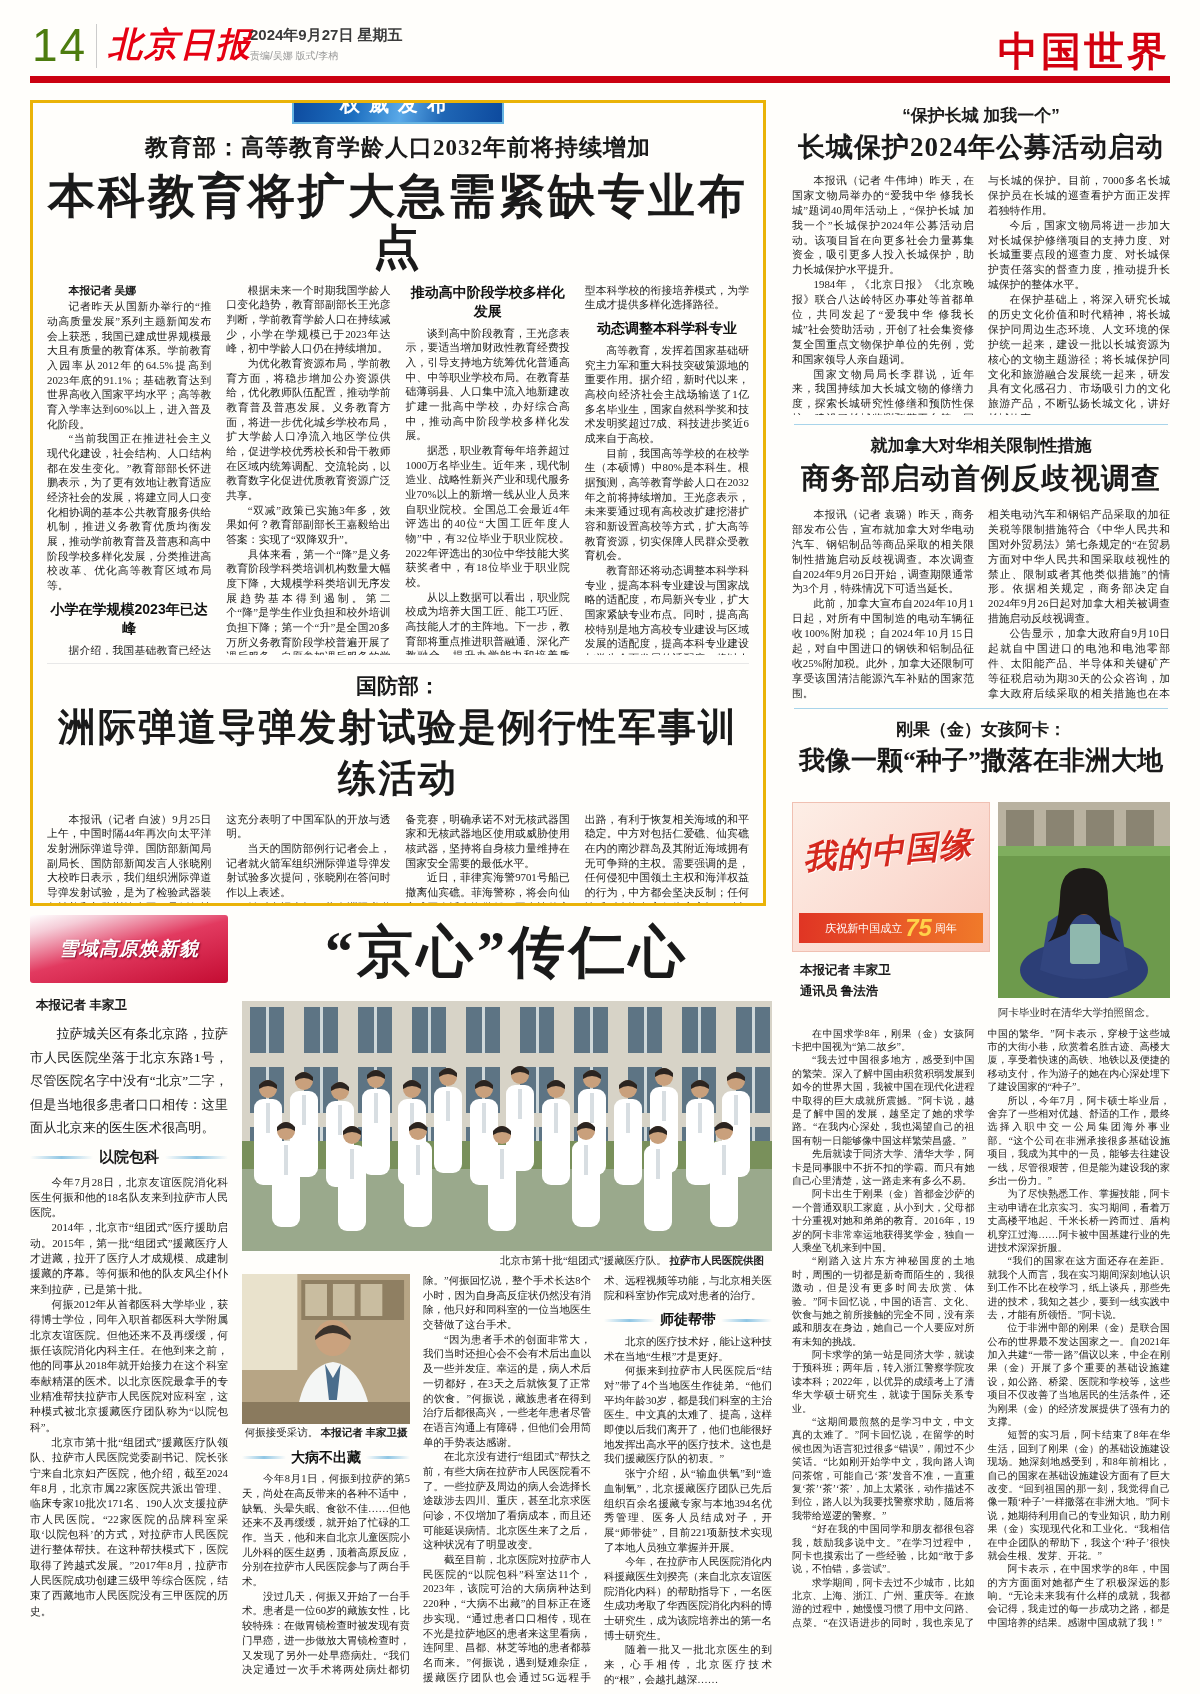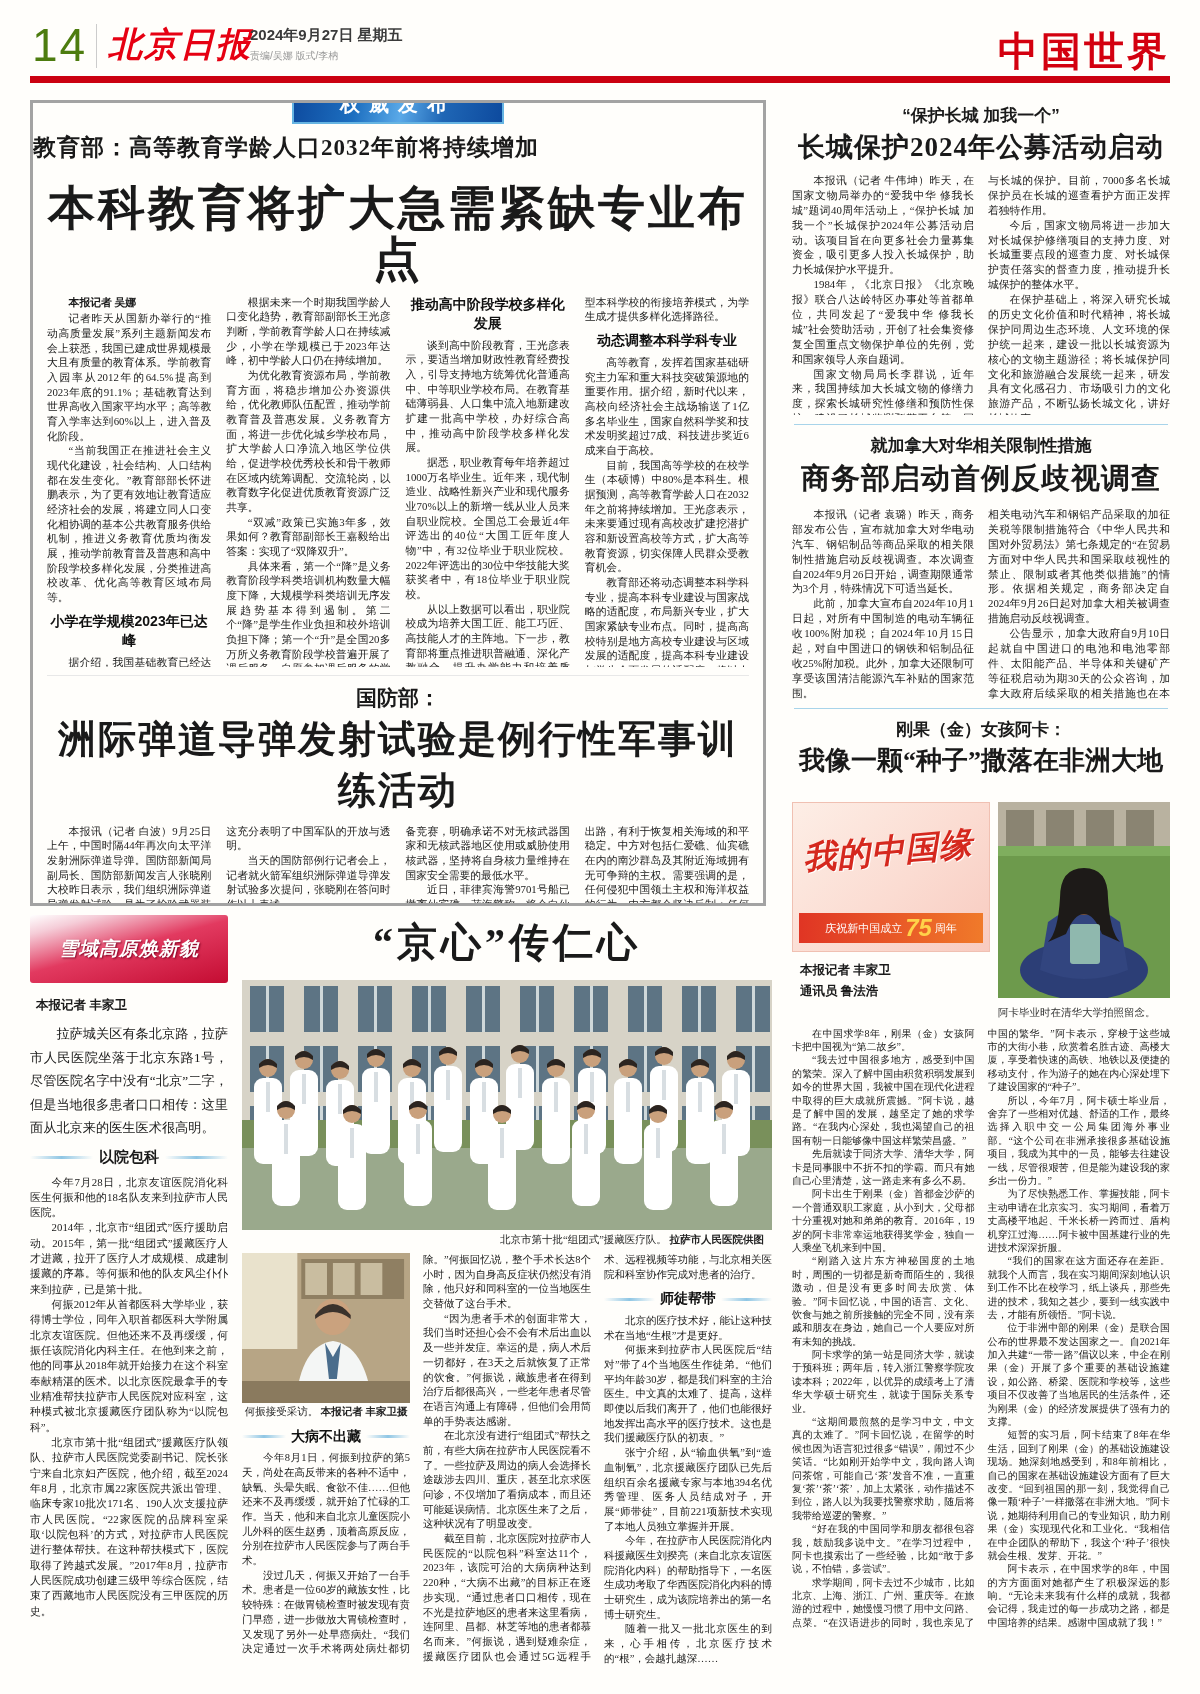--- a/index.html
+++ b/index.html
@@ -18,27 +18,27 @@
   .section-title{position:absolute;right:30px;top:24px;font-size:40px;font-weight:bold;color:#d3000f;
                  letter-spacing:3px;font-family:"Liberation Serif",serif;}
   .red-rule{position:absolute;left:30px;top:76px;width:1140px;height:7px;background:#cb0110;}
   
   .para{text-indent:2em;margin:0;text-align:justify;}
   .byl{font-weight:bold;text-indent:2em;margin:0 0 2px 0;}
   .sub{font-family:"Liberation Sans",sans-serif;font-weight:bold;text-indent:0;text-align:center;
        font-size:14px;margin:7px 0 5px 0;color:#111;}
   .clipwrap{overflow:hidden;}
   
-  .left-box{position:absolute;left:30px;top:100px;width:736px;height:806px;border:3px solid #a3a3a3;
+  .left-box{position:absolute;left:30px;top:100px;width:736px;height:806px;border:3px solid #eab308;
             background:#fffefb;box-sizing:border-box;overflow:hidden;}
   .badge{position:relative;margin:-19px auto 4px auto;width:208px;height:36px;
          background:linear-gradient(100deg,#0d4a9e 0%,#1d6fc0 30%,#5aa9e8 52%,#1f66b5 72%,#0d4a9e 100%);
          border:2px solid #66b4e2;display:flex;align-items:center;justify-content:center;
          color:#ffffff;font-family:"Liberation Sans",sans-serif;font-weight:bold;font-size:20px;letter-spacing:9px;}
-  .edu-kicker{font-size:23px;font-weight:bold;margin:8px 0 20px 0;letter-spacing:1px;}
+  .edu-kicker{font-size:23px;font-weight:bold;text-align:center;margin:8px 0 8px 0;letter-spacing:1px;}
   .edu-headline{font-family:"Liberation Sans",sans-serif;font-size:47px;font-weight:bold;text-align:center;
                 letter-spacing:3px;margin:2px 0 10px 0;line-height:1.08;}
   .edu-clip{height:372px;margin:0 14px;}
   .cols4{column-count:4;column-gap:15px;font-size:10.8px;line-height:1.36;}
   .def-sec{margin:8px 14px 0 14px;border-top:1px solid #e8e8e8;padding-top:6px;}
   .def-kicker{font-family:"Liberation Sans",sans-serif;font-size:21px;font-weight:bold;text-align:center;margin:2px 0;}
   .def-headline{font-size:38px;font-weight:bold;text-align:center;letter-spacing:2px;margin:2px 0 8px 0;
                 font-family:"Liberation Serif",serif;}
   .def-clip{height:185px;}
   
@@ -75,21 +75,21 @@
   .xueyu span{color:#ffffff;font-weight:bold;font-style:italic;font-size:19px;letter-spacing:1px;
               text-shadow:1px 1px 2px #7e0021;}
   .jx-byline{font-weight:bold;font-size:12.5px;margin:14px 0 8px 6px;font-family:"Liberation Sans",sans-serif;}
   .jx-intro{font-size:13.2px;line-height:1.78;text-indent:2em;text-align:justify;margin:0 0 8px 0;}
   .linedsub{display:flex;align-items:center;gap:6px;font-family:"Liberation Sans",sans-serif;
             font-weight:bold;font-size:15px;margin:8px 0;}
   .linedsub::before,.linedsub::after{content:"";flex:1;height:3px;
             background:linear-gradient(90deg,rgba(143,198,228,0),#8fc6e4,rgba(143,198,228,0));}
   .jx-left-text{font-size:10.8px;line-height:1.42;}
   .jx-right{flex:1;overflow:hidden;}
-  .jx-headline{font-size:40px;font-weight:bold;text-align:center;letter-spacing:4px;margin:0 0 10px 0;}
+  .jx-headline{font-size:56px;font-weight:bold;text-align:center;letter-spacing:4px;margin:0 0 10px 0;}
   .photo-big{width:100%;height:250px;display:block;}
   .photo-caption{font-size:10.5px;text-align:right;padding:3px 8px 0 0;color:#222;}
   .photo-caption b{font-family:"Liberation Sans",sans-serif;}
   .jx-cols-clip{height:452px;margin-top:6px;}
   .cols3{column-count:3;column-gap:13px;font-size:10.5px;line-height:1.4;}
   .cols3 .sub{display:flex;align-items:center;gap:5px;font-size:14px;}
   .cols3 .sub::before,.cols3 .sub::after{content:"";flex:1;height:3px;
             background:linear-gradient(90deg,rgba(143,198,228,0),#8fc6e4,rgba(143,198,228,0));}
   .photo-small{width:100%;height:150px;display:block;}
   .small-caption{font-size:10.5px;text-align:center;margin:2px 0 4px 0;color:#222;}

